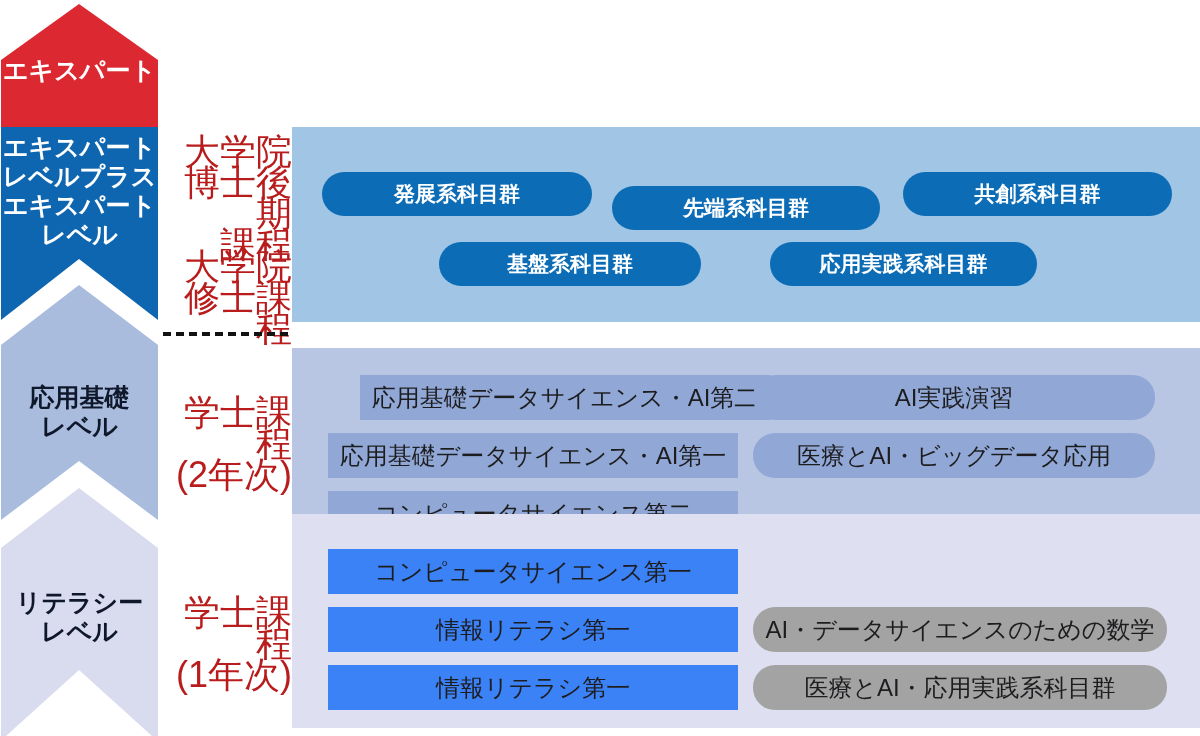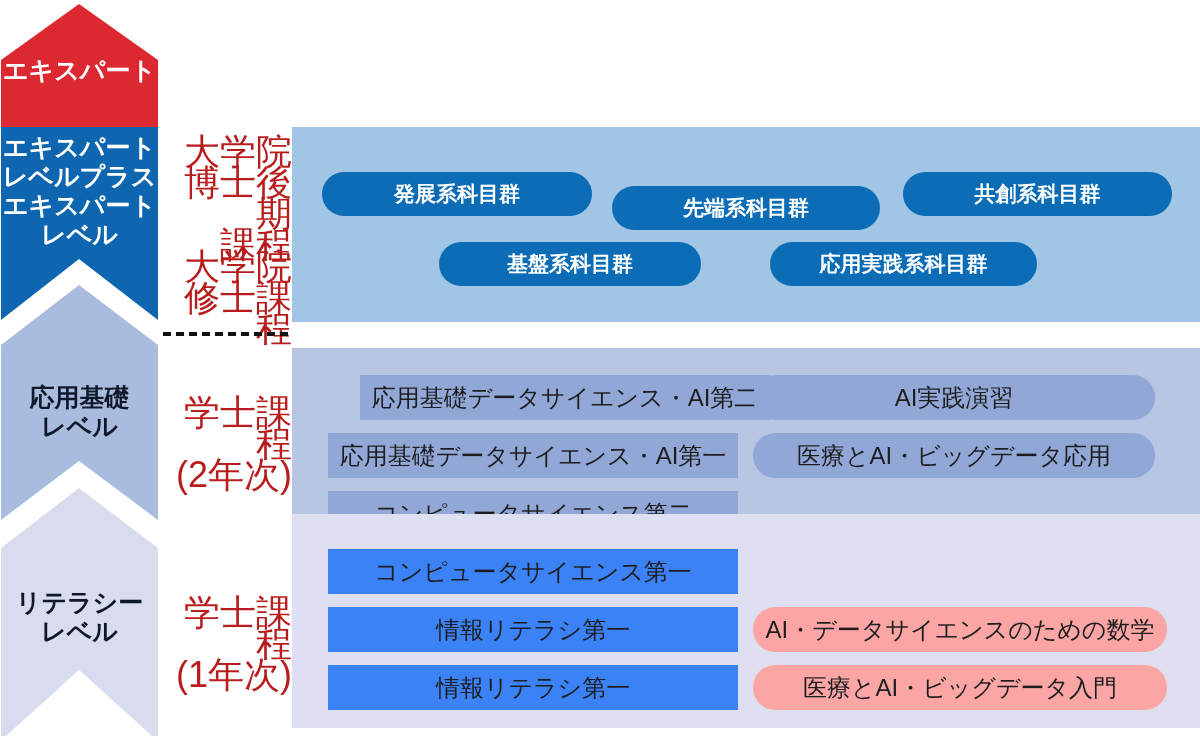--- a/index.html
+++ b/index.html
@@ -39,21 +39,21 @@
 
   .pill { position:absolute; height:44px; background:#0C6DB6; border-radius:22px;
           display:flex; align-items:center; justify-content:center;
           color:#ffffff; font-size:21px; font-weight:600; }
 
   .cbox { position:absolute; height:45px; display:flex; align-items:center; justify-content:center;
           color:#1d1d20; font-size:24px; font-weight:400; }
   .cbox.sq-mid { background:#91A8D6; }
   .cbox.sq-low { background:#3b82f6; }
   .cbox.rd-mid { background:#91A8D6; border-radius:22px; }
-  .cbox.rd-low { background:#fca5a5; border-radius:22px; }
+  .cbox.rd-low { background:#a3a3a3; border-radius:22px; }
   .cbox.straddle { background:linear-gradient(to bottom,#91A8D6 0 23px,#CFD3EB 23px 100%); }
 </style>
 </head>
 <body>
 
 <div id="stage">
 
   <div class="chev chev-red"></div>
   <div class="chev chev-blue"></div>
   <div class="chev chev-mid"></div>
@@ -108,15 +108,15 @@
   <div class="cbox sq-mid" style="left:328px; top:433px; width:410px;">応用基礎データサイエンス・AI第一</div>
   <div class="cbox straddle" style="left:328px; top:491px; width:410px;">コンピュータサイエンス第二</div>
   <div class="cbox rd-mid" style="left:753px; top:375px; width:402px;">AI実践演習</div>
   <div class="cbox rd-mid" style="left:753px; top:433px; width:402px;">医療とAI・ビッグデータ応用</div>
 
   <div class="panel panel-low"></div>
   <div class="cbox sq-low" style="left:328px; top:549px; width:410px;">コンピュータサイエンス第一</div>
   <div class="cbox sq-low" style="left:328px; top:607px; width:410px;">情報リテラシ第一</div>
   <div class="cbox sq-low" style="left:328px; top:665px; width:410px;">情報リテラシ第一</div>
   <div class="cbox rd-low" style="left:753px; top:607px; width:414px;">AI・データサイエンスのための数学</div>
-  <div class="cbox rd-low" style="left:753px; top:665px; width:414px;">医療とAI・ビッグデータ入門</div>
+  <div class="cbox rd-low" style="left:753px; top:665px; width:414px;">医療とAI・応用実践系科目群</div>
 
 </div>
 
 </body></html>

